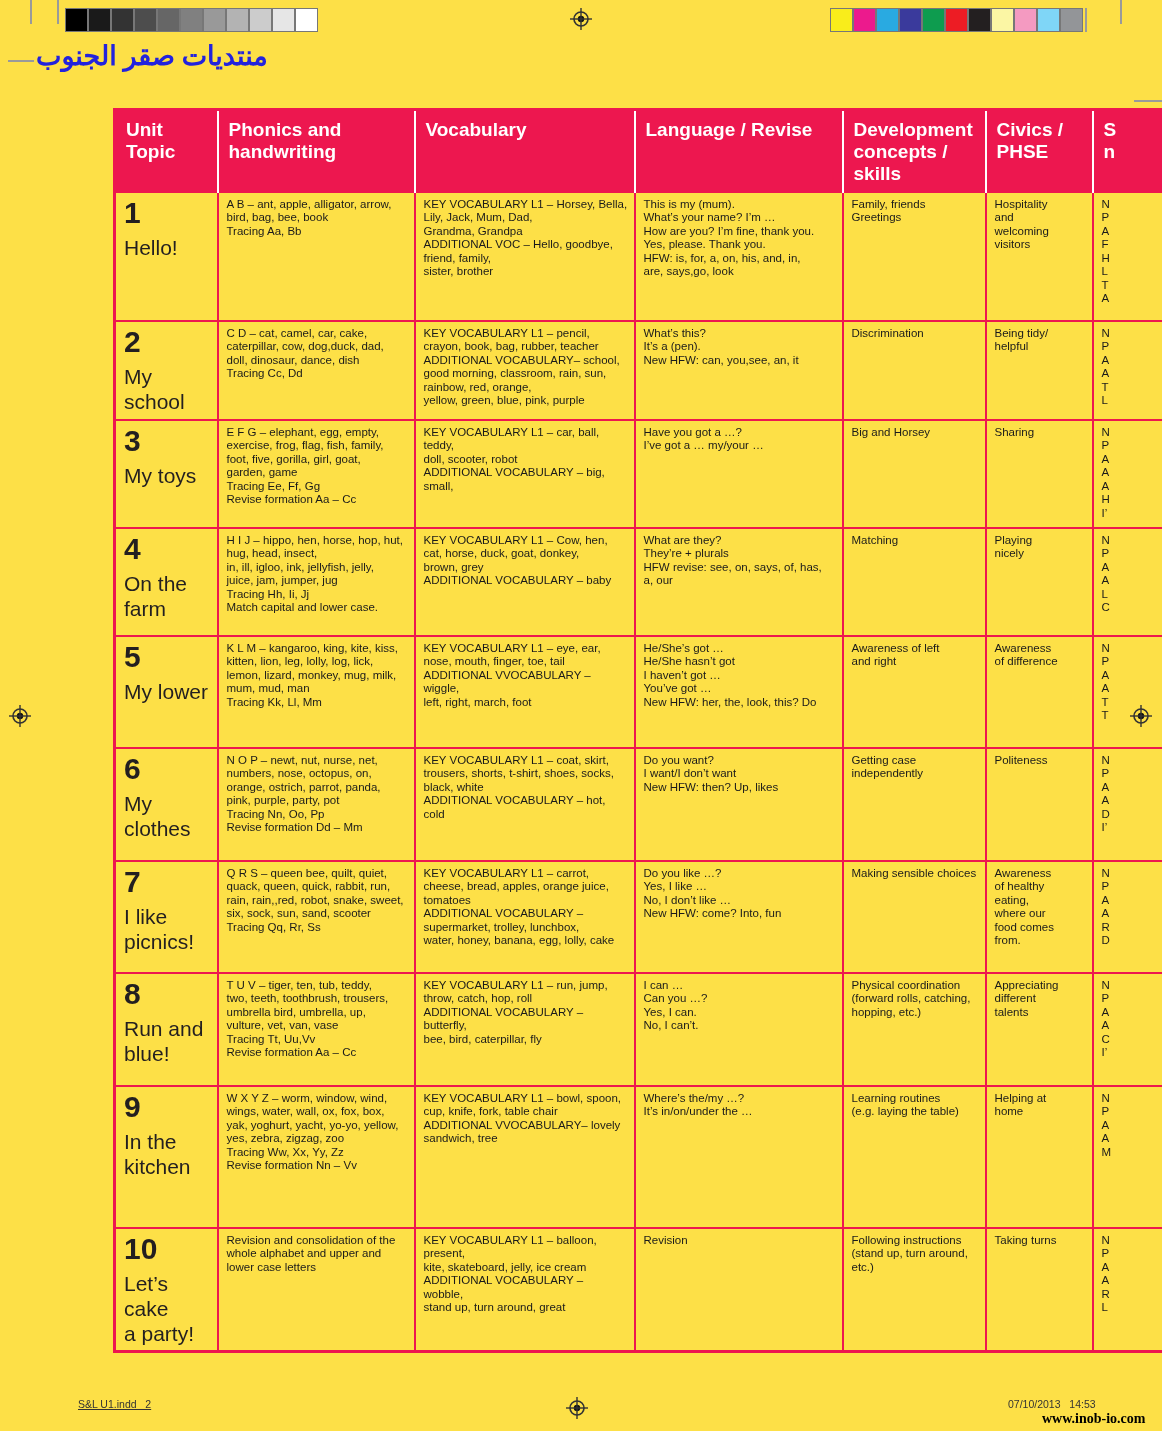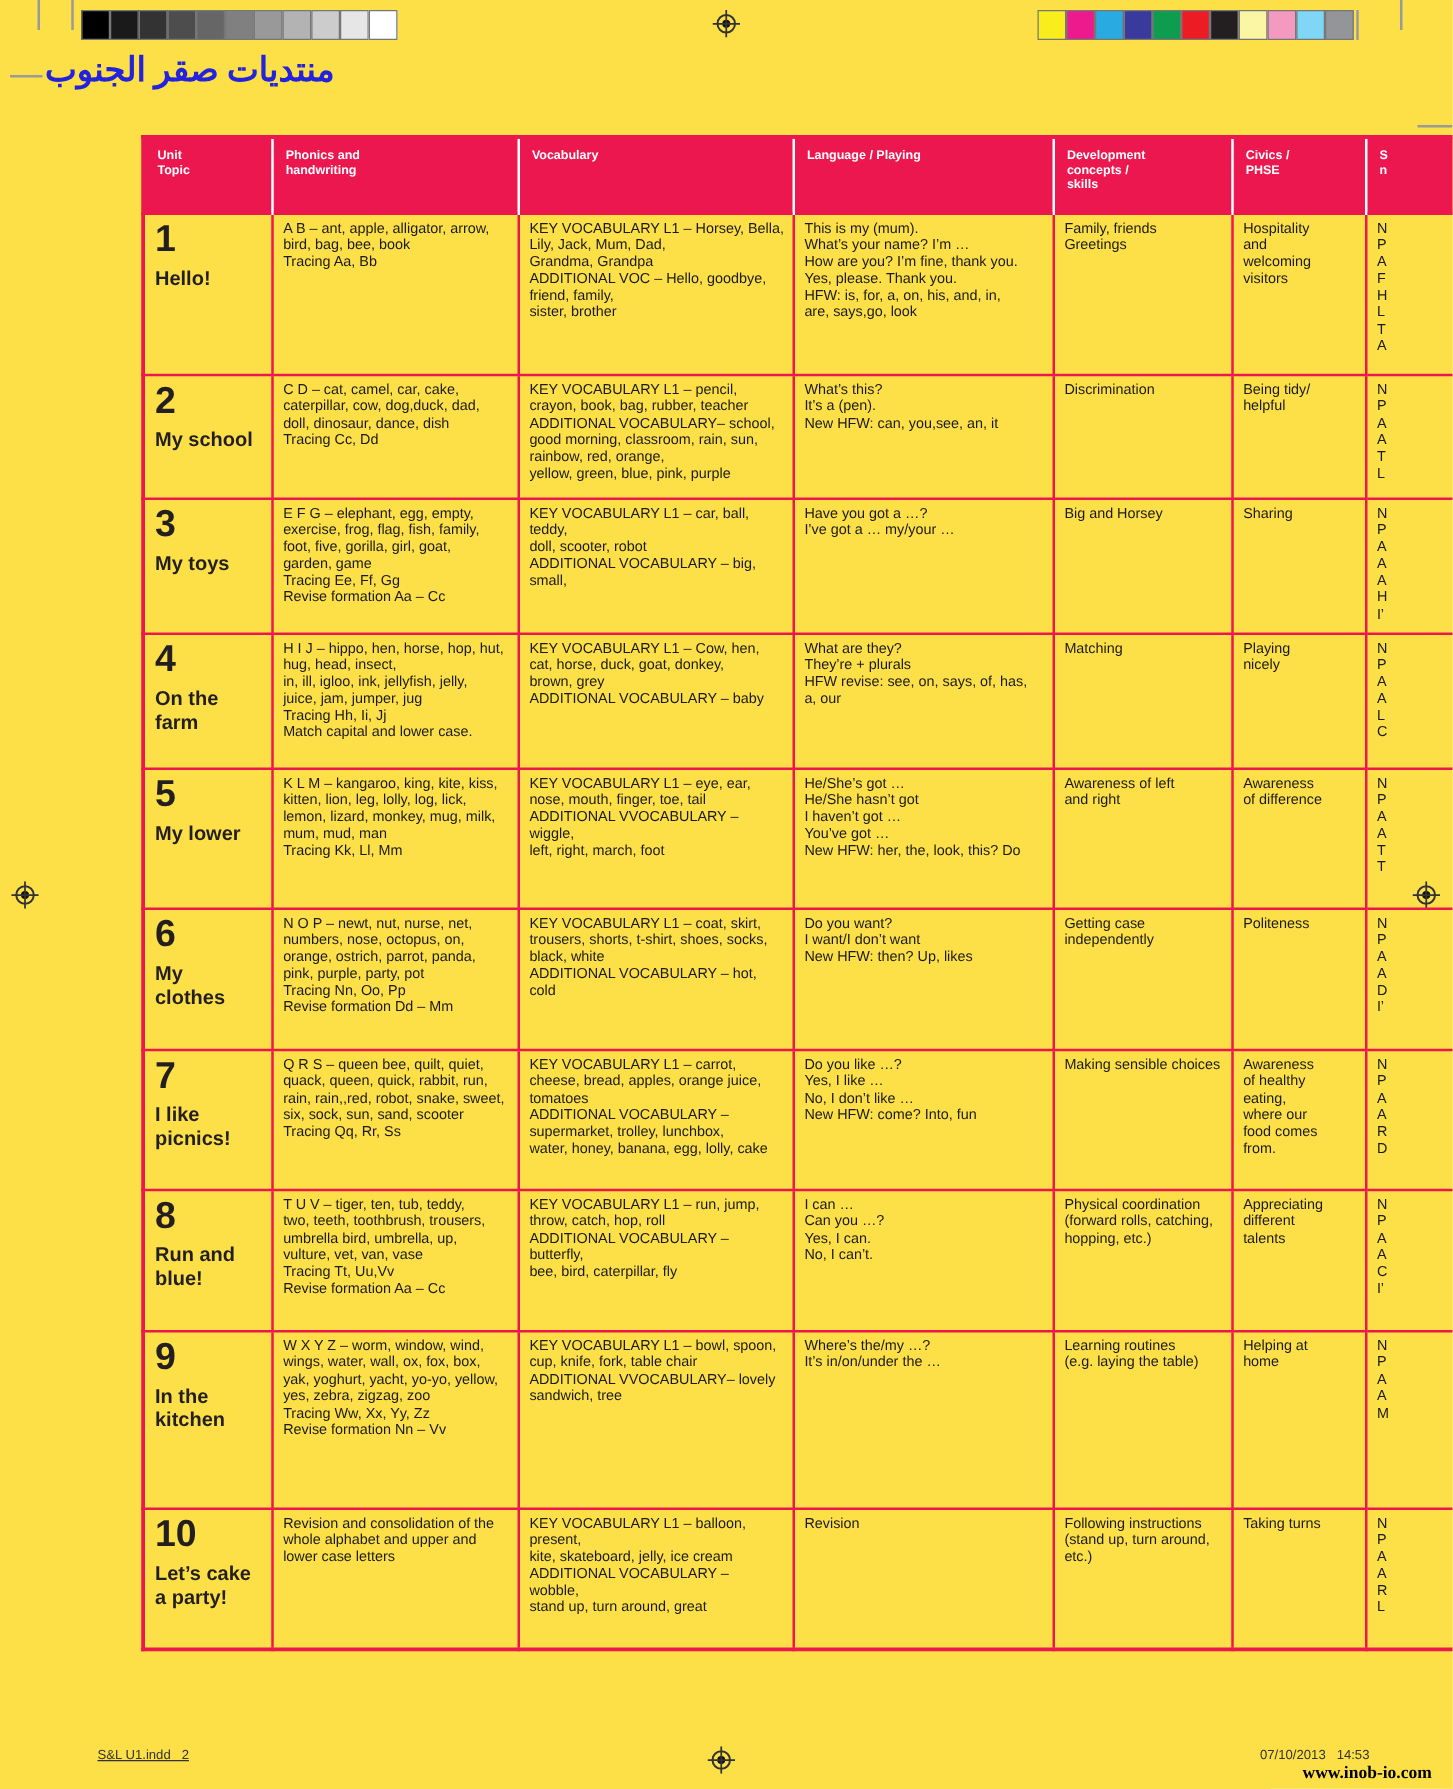--- a/index.html
+++ b/index.html
@@ -17,31 +17,31 @@
   
   .regmark { position:absolute; width:22px; height:22px; }
 
   
   #arabic-title { position:absolute; left:36px; top:40px; color:#2323dd; font-size:27px; font-weight:bold; font-family:"Liberation Serif", serif; direction:rtl; }
 
   
   #syllabus { position:absolute; left:113px; top:108px; border-collapse:collapse; table-layout:fixed; width:1122px; }
   #syllabus th, #syllabus td { white-space:pre-line; vertical-align:top; text-align:left; }
   #syllabus th {
-    background:#ed174f; color:#fff; font-size:10px; font-weight:bold;
+    background:#ed174f; color:#fff; font-size:19px; font-weight:bold;
     padding:8px 8px 6px 10px; border-left:2px solid #fff; height:61px; line-height:1.15;margin-left:28px;
   }
   #syllabus th:first-child { border-left:none; }
   #syllabus td {
     border:2px solid #ed174f; font-size:11.5px; color:#1a1a1a;
     padding:5px 6px 4px 8px; line-height:1.18;
   }
   #syllabus { border:3px solid #ed174f; }
   .unum { font-size:30px; font-weight:bold; color:#231f20; line-height:1; }
-  .utopic { font-size:16px; font-weight:bold; color:#231f20; margin-top:7px; line-height:1.2; }
+  .utopic { font-size:21px; font-weight:normal; color:#231f20; margin-top:7px; line-height:1.2; }
 
   
   .footer-text { position:absolute; font-size:10.5px; color:#333; white-space:pre; }
   #footer-left { left:78px; top:1398px;text-decoration:underline; }
   #footer-right { left:1008px; top:1398px; }
   #watermark { position:absolute; left:1042px; top:1411px; font-family:"Liberation Serif", serif; font-weight:bold; font-size:14px; color:#000; }
 </style>
 </head>
 <body>
 
@@ -119,21 +119,21 @@
         <col style="width:107px">
         <col style="width:144px">
     </colgroup>
     <thead>
       <tr>
         <th>Unit
 Topic</th>
         <th>Phonics and
 handwriting</th>
         <th>Vocabulary</th>
-        <th>Language / Playing</th>
+        <th>Language / Revise</th>
         <th>Development
 concepts /
 skills</th>
         <th>Civics /
 PHSE</th>
         <th>S
 n</th>
       </tr>
     </thead>
     <tbody>

